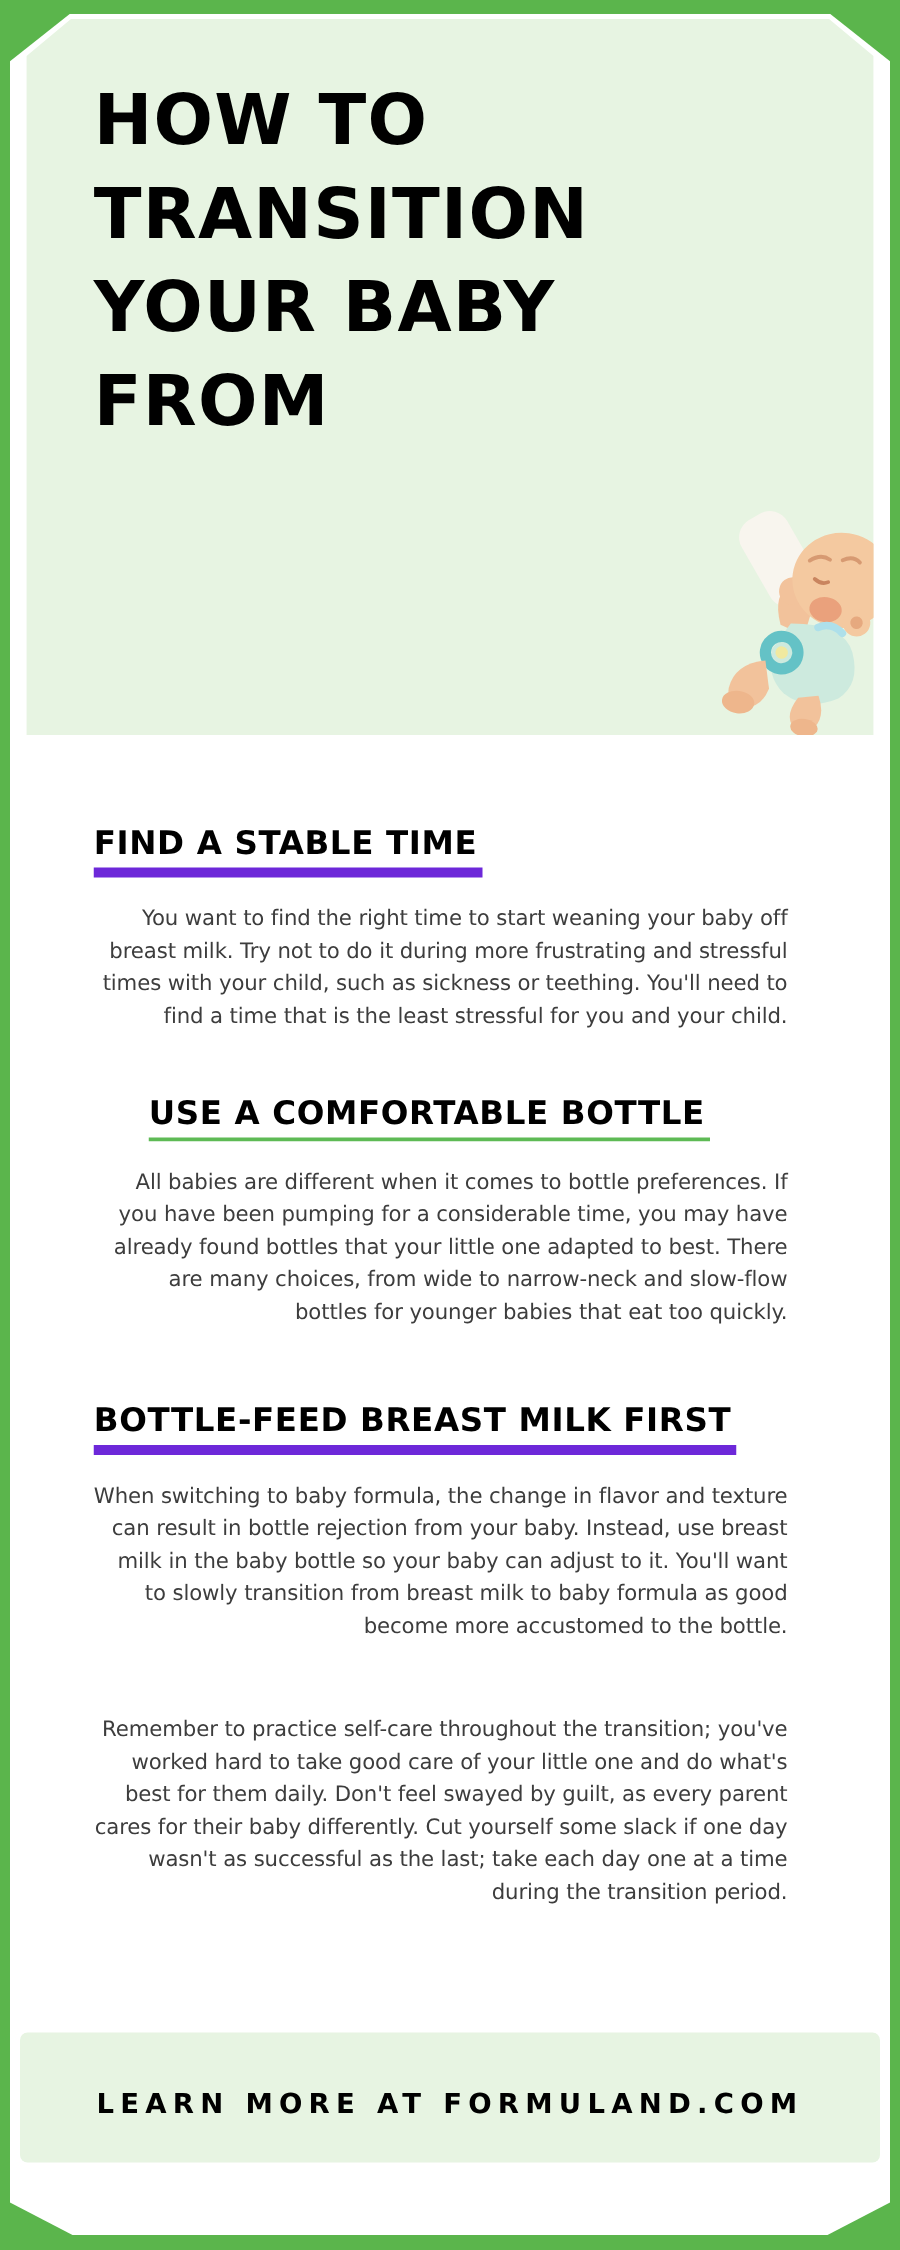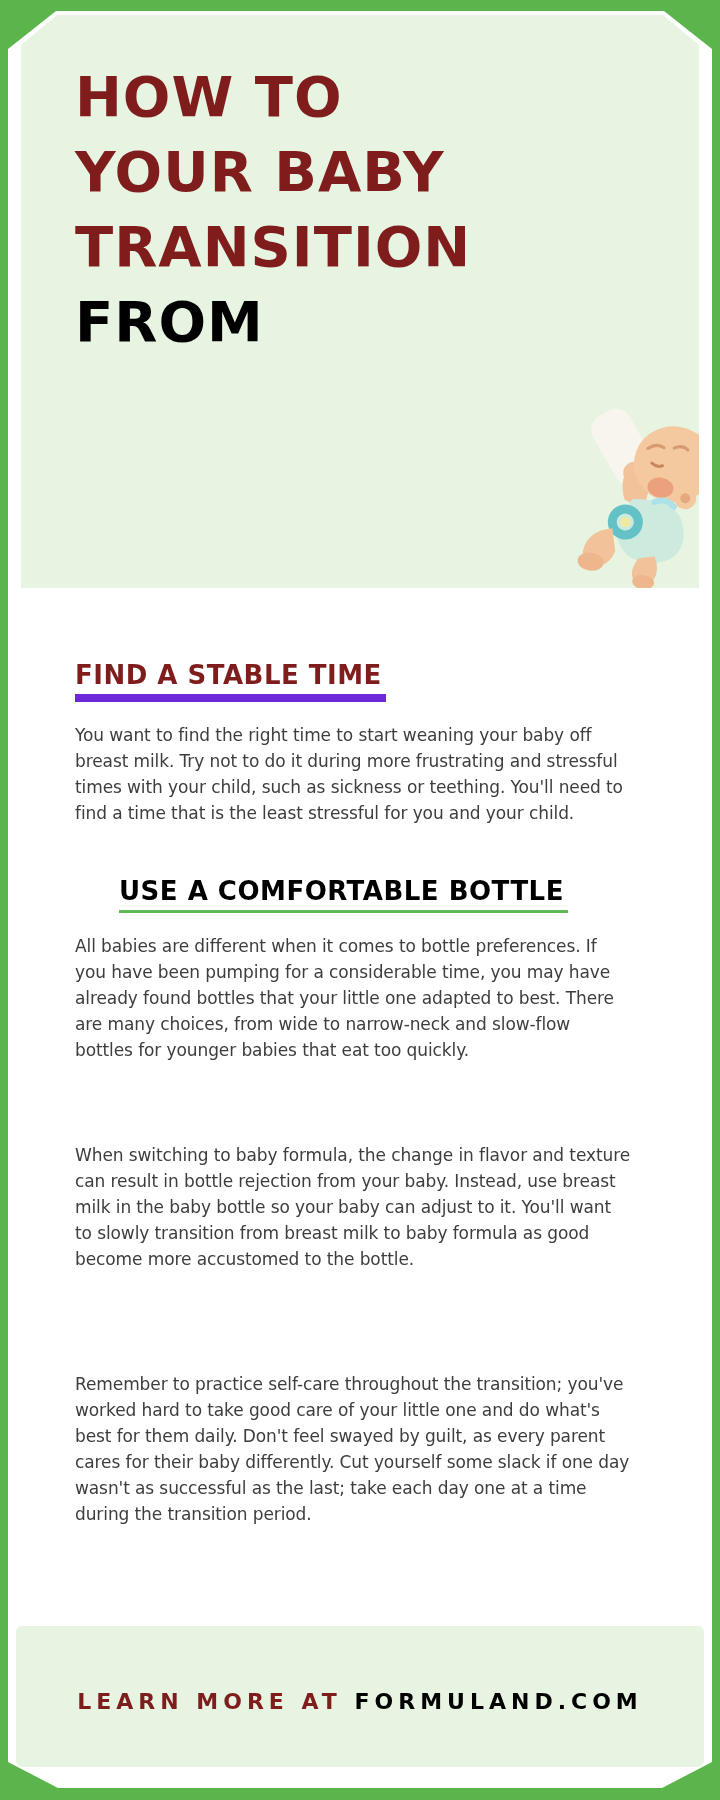--- a/index.html
+++ b/index.html
@@ -20,61 +20,62 @@
     background:#e7f4e2;
     clip-path:polygon(36px 0,calc(100% - 36px) 0,100% 30px,100% 100%,0 100%,0 30px);
   }
   .title{
     position:absolute;left:54px;top:44px;
     font-weight:bold;
     font-size:56px;line-height:75px;
     letter-spacing:1px;
   }
   .t-line{white-space:nowrap;}
-  .dark{color:#7f1d1d;}
+  .dark{color:#000000;}
   .light{color:#000000;}
   .baby{position:absolute;left:548px;top:368px;}
   .content-section{position:absolute;left:75px;width:555px;}
   .s1{top:660px;} .s2{top:876px;} .s3{top:1122px;} .s4{top:1351px;}
   .sec-heading{
     display:inline-block;
     margin:0;
     font-size:26px;font-weight:bold;letter-spacing:.5px;
     padding-bottom:4px;padding-right:4px;
     white-space:nowrap;
   }
   .sec-heading.dark{border-bottom:8px solid #6d28d9;}
   .sec-heading.light{border-bottom:3px solid #5eba55;margin-left:44px;}
   .sec-body{
     margin:20px 0 0 0;
     font-size:17px;line-height:26px;
     color:#3d3d3d;
     letter-spacing:-.1px;
     font-weight:500;
+    text-align:right;
   }
   .footer-panel{
-    position:absolute;left:16px;right:16px;top:1626px;height:141px;
+    position:absolute;left:16px;right:16px;top:1626px;height:104px;
     background:#e7f4e2;border-radius:6px;
     display:flex;align-items:center;justify-content:center;
   }
   .footer-text{
     font-size:22px;font-weight:bold;letter-spacing:5px;
     padding-top:10px;white-space:nowrap;
   }
 </style>
 </head>
 <body>
 
 <div class="page"></div>
 
 <div class="header-panel">
   <div class="title">
     <div class="t-line dark">HOW TO</div>
+    <div class="t-line dark">TRANSITION</div>
     <div class="t-line dark">YOUR BABY</div>
-    <div class="t-line dark">TRANSITION</div>
     <div class="t-line light">FROM</div>
   </div>
 
   <svg class="baby" width="165" height="205" viewBox="0 0 165 205">
     <g transform="rotate(8 80 100)">
 
       <g transform="rotate(-38 52 70)">
         <rect x="30" y="28" width="42" height="78" rx="16" fill="#f8f5ee"></rect>
         <rect x="38" y="100" width="26" height="14" rx="6" fill="#efe3cf"></rect>
       </g>
@@ -111,20 +112,21 @@
   <h2 class="sec-heading dark">FIND A STABLE TIME</h2>
   <p class="sec-body">You want to find the right time to start weaning your baby off breast milk. Try not to do it during more frustrating and stressful times with your child, such as sickness or teething. You'll need to find a time that is the least stressful for you and your child.</p>
 </div>
 
 <div class="content-section s2">
   <h2 class="sec-heading light">USE A COMFORTABLE BOTTLE</h2>
   <p class="sec-body">All babies are different when it comes to bottle preferences. If you have been pumping for a considerable time, you may have already found bottles that your little one adapted to best. There are many choices, from wide to narrow-neck and slow-flow bottles for younger babies that eat too quickly.</p>
 </div>
 
 <div class="content-section s3">
+  <h2 class="sec-heading dark">BOTTLE-FEED BREAST MILK FIRST</h2>
   <p class="sec-body">When switching to baby formula, the change in flavor and texture can result in bottle rejection from your baby. Instead, use breast milk in the baby bottle so your baby can adjust to it. You'll want to slowly transition from breast milk to baby formula as good become more accustomed to the bottle.</p>
 </div>
 
 <div class="content-section s4">
   <p class="sec-body">Remember to practice self-care throughout the transition; you've worked hard to take good care of your little one and do what's best for them daily. Don't feel swayed by guilt, as every parent cares for their baby differently. Cut yourself some slack if one day wasn't as successful as the last; take each day one at a time during the transition period.</p>
 </div>
 
 <div class="footer-panel">
   <div class="footer-text">
     <span class="dark">LEARN MORE AT </span>

